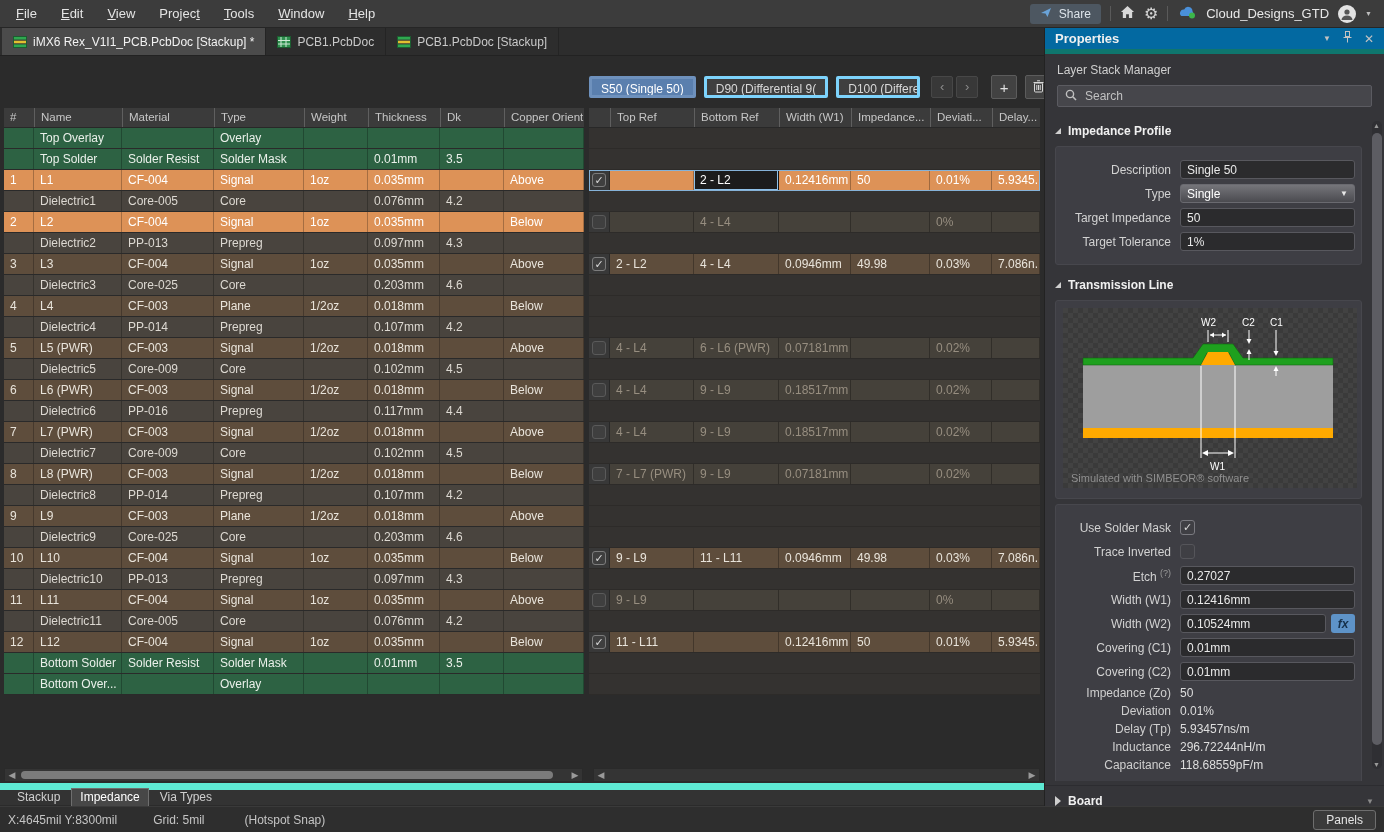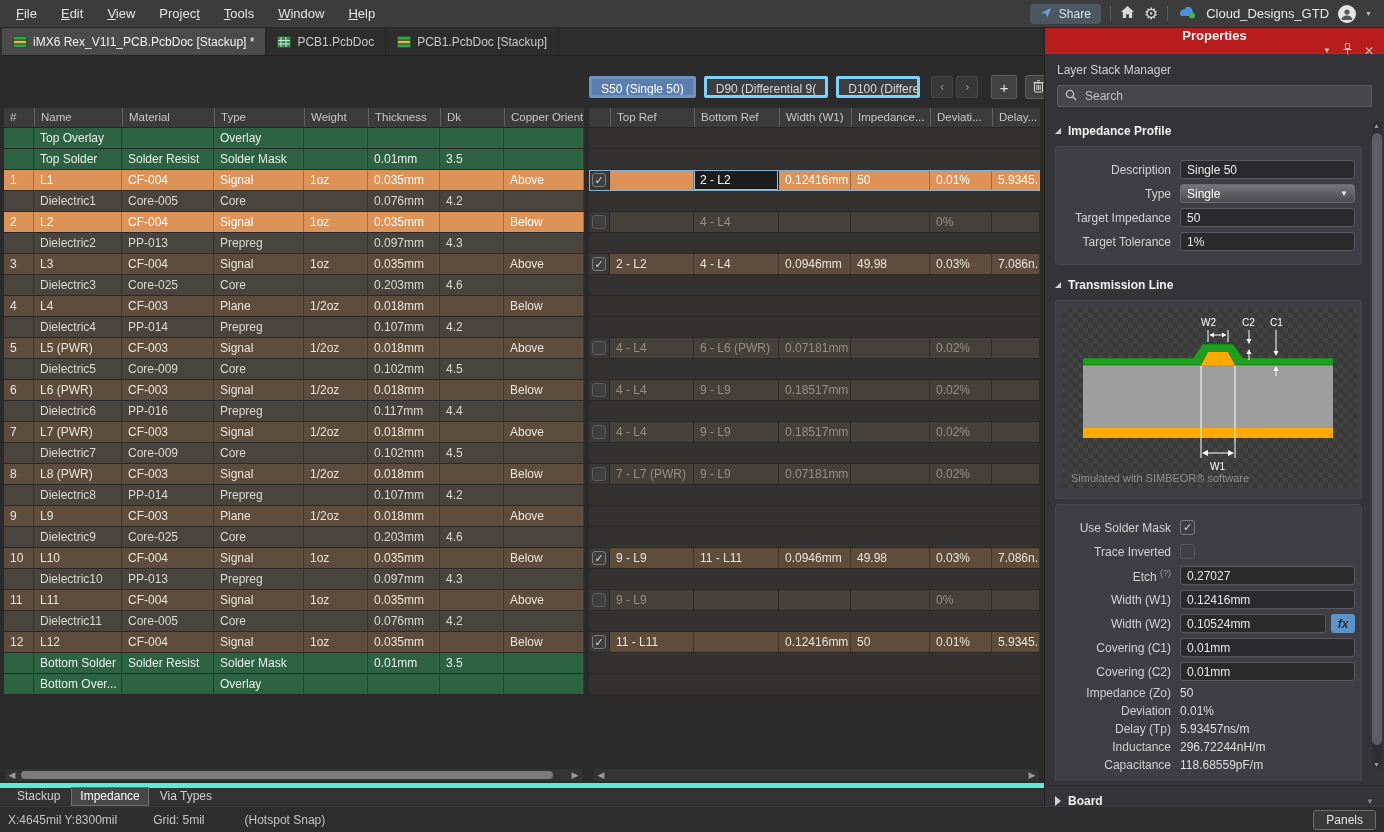--- a/index.html
+++ b/index.html
@@ -83,33 +83,33 @@
 
   
   .hscroll{position:absolute;height:14px;top:712px;background:#343434;border:1px solid #2a2a2a;
            display:flex;align-items:center;color:#9a9a9a;font-size:9px;}
   .hs-arrow{width:14px;text-align:center;flex:none;}
   .hthumb{height:8px;background:#7b7b7b;border-radius:4px;margin-left:2px;}
   .hscroll.left{left:4px;width:579px;}
   .hscroll.left .hthumb{width:532px;}
   .hscroll.mid{left:593px;width:447px;justify-content:space-between;}
   .btabs{position:absolute;left:0;top:727px;width:1044px;height:22px;background:#333333;
-         border-top:5px solid #5eead4;display:flex;align-items:center;gap:3px;padding-left:9px;}
+         border-top:7px solid #5eead4;display:flex;align-items:center;gap:3px;padding-left:9px;}
   .btab{padding:1px 8px 2px;color:#cfcfcf;}
   .btab.active{background:#474747;border:1px solid #6e6e6e;color:#ffffff;}
   .status{position:absolute;top:806px;left:0;width:1384px;height:26px;background:#2e2e2e;
           border-top:1px solid #3a3a3a;display:flex;align-items:center;color:#c4c4c4;}
   .status span{margin-left:8px;}
   .status .grid{margin-left:36px;} .status .snap{margin-left:40px;}
   .panels-btn{position:absolute;right:8px;top:3px;padding:2px 12px;border:1px solid #6e6e6e;
               border-radius:3px;background:#3a3a3a;color:#e4e4e4;}
 
   
   .props{position:absolute;left:1044px;top:28px;width:340px;height:778px;background:#353539;border-left:1px solid #222;}
-  .props-header{height:26px;display:flex;align-items:center;padding:0 10px;background:#b91c1c;border-bottom:1px solid #0f766e;flex-direction:column;}
+  .props-header{height:26px;display:flex;align-items:center;padding:0 10px;background:#0369a1;border-bottom:5px solid #0f766e;}
   .props-title{font-weight:bold;color:#f0f0f0;font-size:13px;}
   .ph-icons{margin-left:auto;display:flex;align-items:center;gap:12px;color:#c2c2c2;}
   .ph-icons .caret2{font-size:8px;}
   .subtitle{padding:9px 12px 3px;color:#cfcfcf;}
   .searchbox{margin:5px 12px 8px;height:22px;background:#46464b;border:1px solid #5b5b61;border-radius:2px;
              display:flex;align-items:center;gap:6px;padding:0 7px;}
   .searchbox input{background:transparent;border:none;outline:none;color:#d8d8d8;font-family:inherit;font-size:12px;width:100%;}
   .searchbox input::placeholder{color:#c0c0c0;}
   .pcontent{position:relative;height:666px;overflow:hidden;padding-right:14px;}
   .sec-head{display:flex;align-items:center;gap:7px;padding:9px 10px 3px;font-weight:bold;color:#f0f0f0;}

